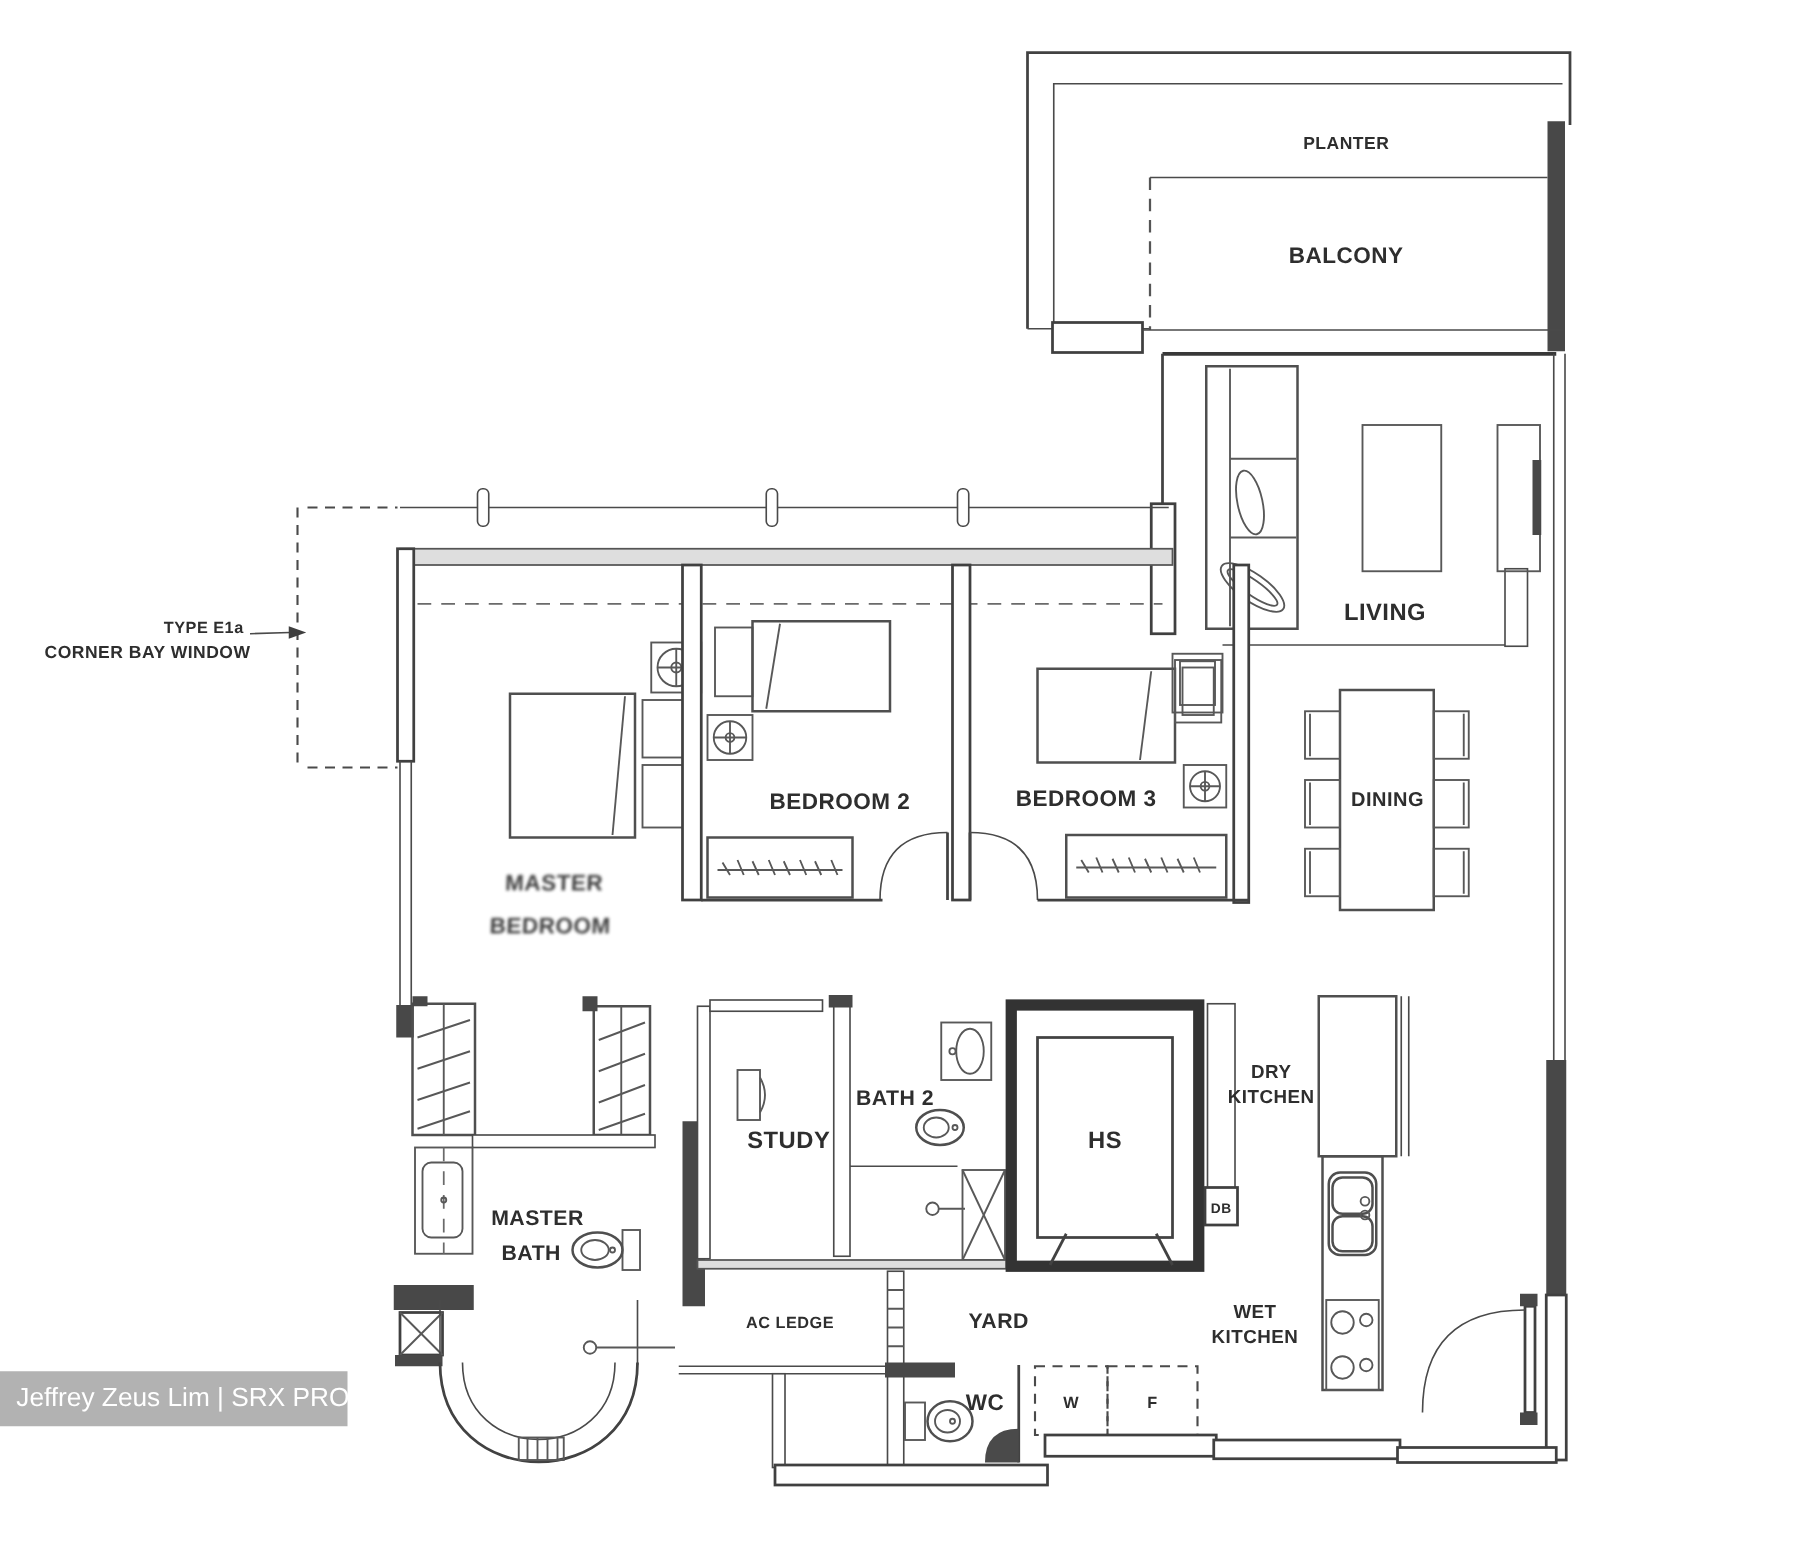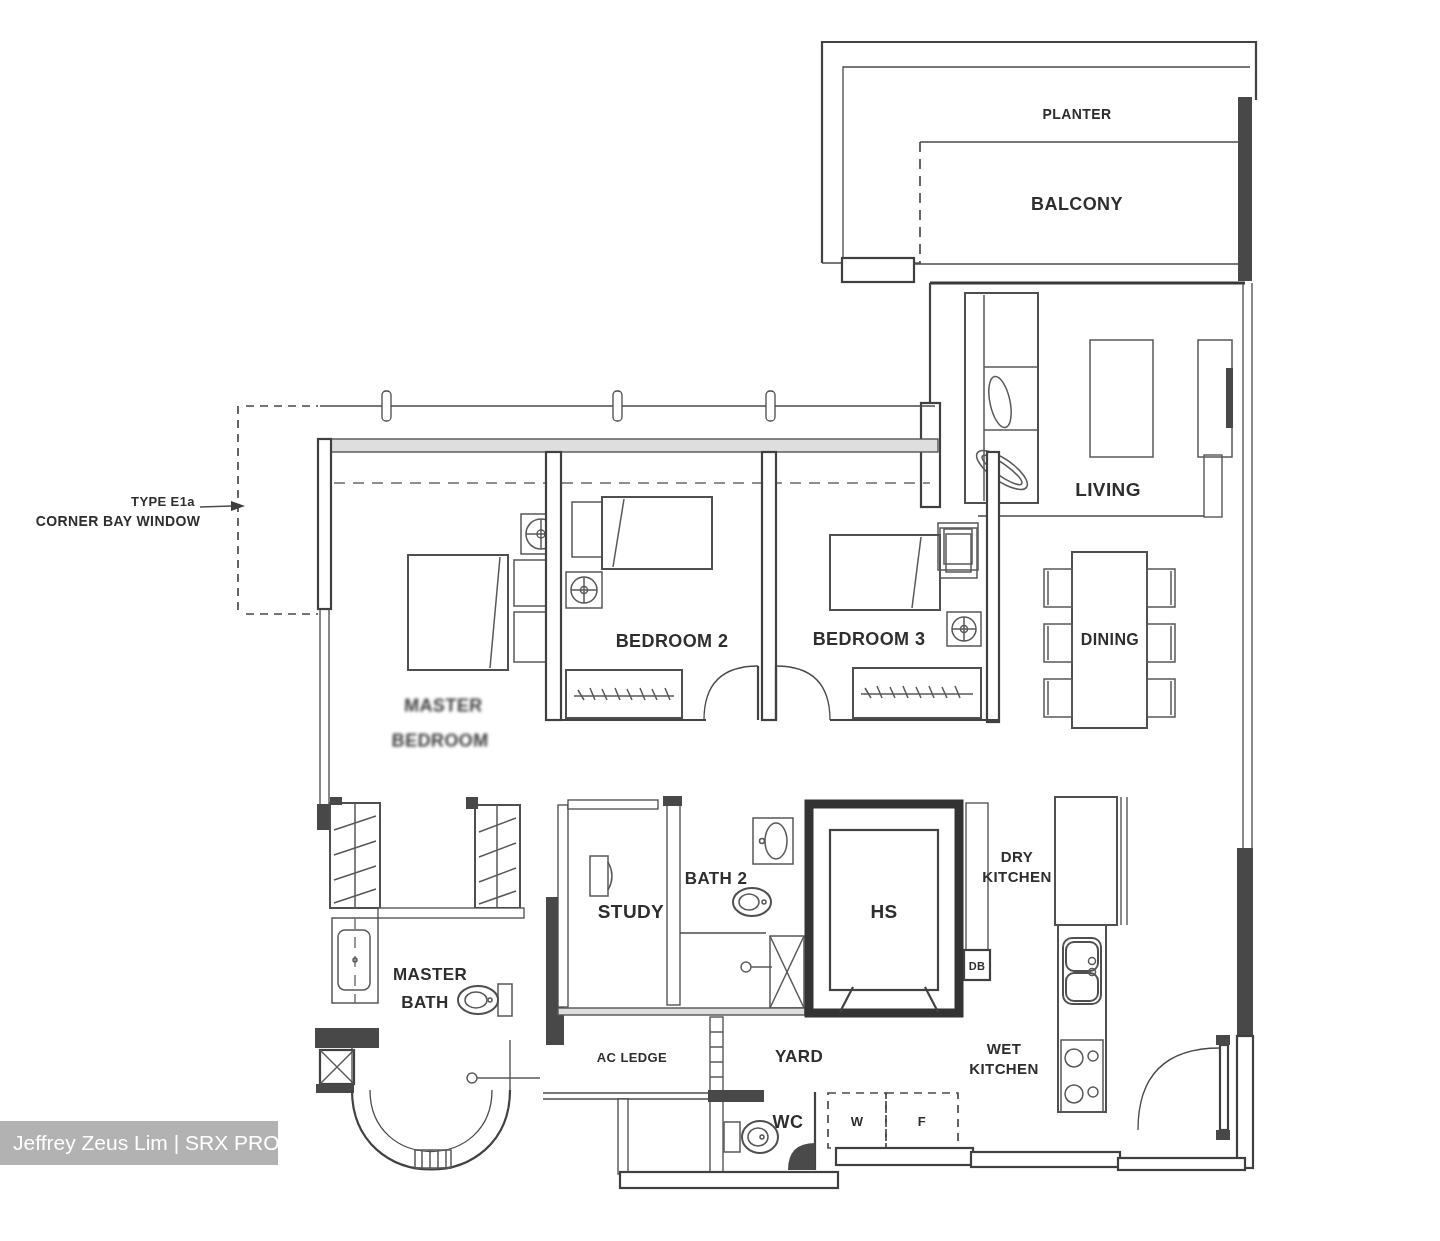--- a/index.html
+++ b/index.html
@@ -24,21 +24,21 @@
   text { font-family:"Liberation Sans", sans-serif; font-weight:700; fill:#2e2e2e;
          text-anchor:middle; letter-spacing:0.4px; }
   .t18 { font-size:18px; } .t19 { font-size:19px; } .t17 { font-size:17px; }
   .t16 { font-size:16px; } .t15 { font-size:15px; } .t14 { font-size:14px; }
   .t13 { font-size:13px; } .t11 { font-size:11px; }
   .smear { filter: blur(1.4px); opacity:.92; }
 
   .watermark { position:absolute; left:0; top:1097px; width:278px; height:44px;
     background:#b2b2b2; color:#ffffff; font-family:"Liberation Sans", sans-serif;
     font-size:21px; font-weight:400; line-height:44px; padding-left:13px;
-    box-sizing:border-box; white-space:nowrap;margin-top:24px; }
+    box-sizing:border-box; white-space:nowrap; }
 </style>
 </head>
 <body>
 
 <div class="stage">
 <svg width="1440" height="1241" viewBox="0 0 1440 1241">
 
   <g>
     <polyline class="w2" points="822,263 822,42 1256,42 1256,100"></polyline>
     <polyline class="w1" points="843,263 843,67 1250,67"></polyline>

